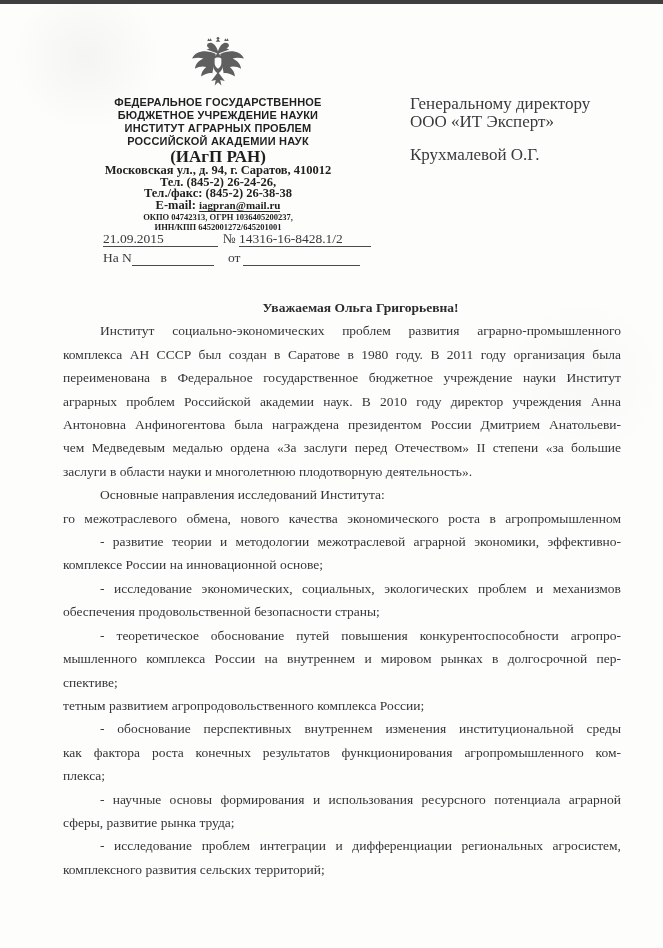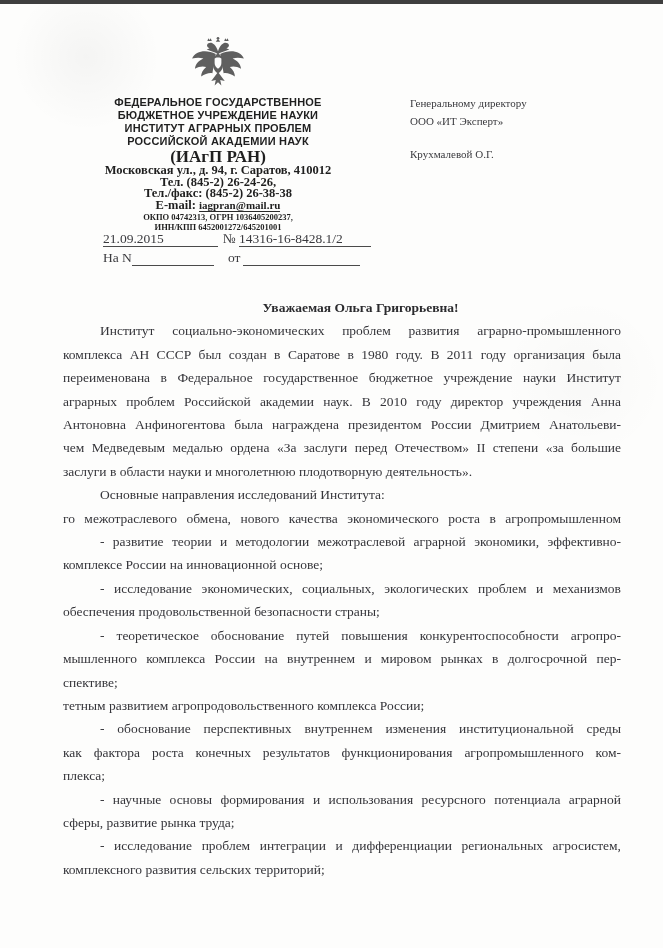--- a/index.html
+++ b/index.html
@@ -31,21 +31,21 @@
     letter-spacing:.2px;
   }
   .abbr{font-weight:bold;font-size:17px;line-height:13px;margin-top:2px;}
   .addr-line{font-weight:bold;font-size:12.5px;line-height:11.5px;}
   .addr-line.first-addr{margin-top:2px;}
   .email-val{font-size:11px;border-bottom:1px solid #2a2a2a;}
   .codes{font-weight:bold;font-size:8.5px;line-height:9.5px;margin-top:2px;}
   
   .addressee{
     position:absolute;left:410px;top:95px;width:230px;
-    font-size:11px;line-height:17.5px;color:#3a3a3e;
+    font-size:17px;line-height:17.5px;color:#3a3a3e;
   }
   .addressee .gap{margin-top:16px;}
   
   .reference{
     position:absolute;left:103px;top:231px;width:300px;
     font-size:13.5px;color:#3a3a3e;
   }
   .ref-row{height:19px;white-space:nowrap;}
   .u{display:inline-block;border-bottom:1px solid #4a4a4a;height:15px;vertical-align:bottom;}
   .u-date{width:115px;}

